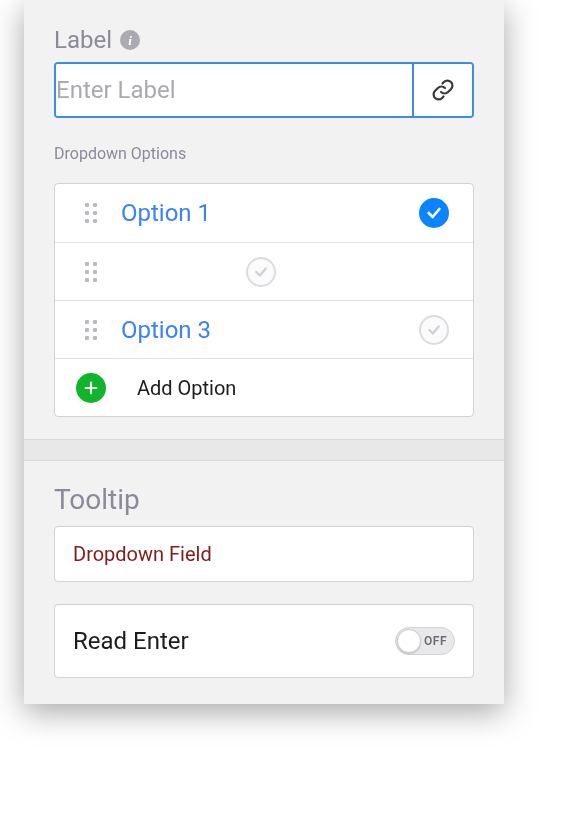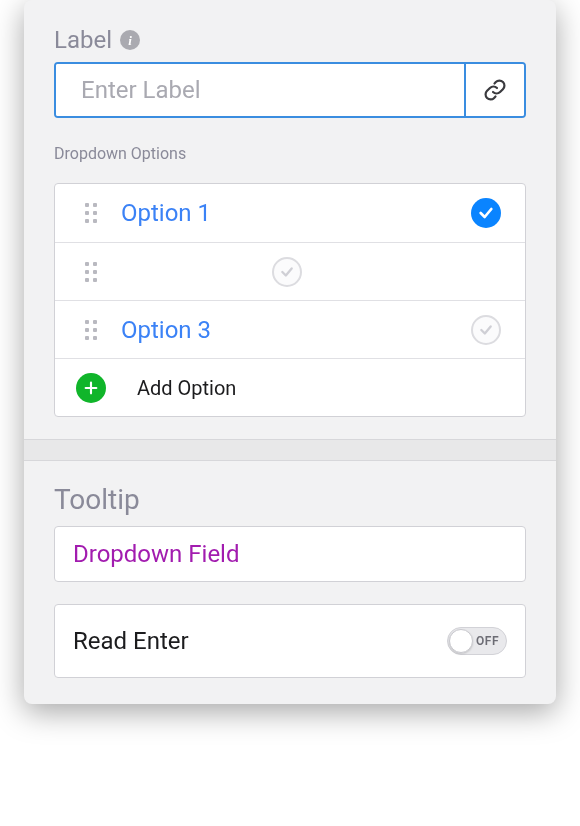--- a/index.html
+++ b/index.html
@@ -7,24 +7,24 @@
       font-family: -apple-system, BlinkMacSystemFont, "Segoe UI", Roboto, Helvetica, Arial, sans-serif;
       background: #ffffff;
       width: 580px;
       height: 826px;
       position: relative;
     }
     .panel {
       position: absolute;
       left: 24px;
       top: 0;
-      width: 532px;
+      width: 480px;
       background: #f2f2f3;
       box-shadow: 0 8px 30px rgba(0,0,0,0.35);
-      border-radius: 8px;
+      border-radius: 0;
       overflow: hidden;
     }
     .section {
       padding: 22px 30px 26px 30px;
     }
     .section-top {
       padding-top: 26px;
       padding-bottom: 22px;
     }
     .divider-band {
@@ -66,21 +66,21 @@
       border-radius: 4px;
       background: #fff;
       height: 56px;
       overflow: hidden;
     }
     .label-input {
       border: none;
       outline: none;
       font-size: 24px;
       color: #2a2a2e;
-      padding: 0 25px;
+      padding: 0 0;
       background: #fff;
       font-family: inherit;
     }
     .label-input::placeholder {
       color: #a9a9b1;
       font-weight: 400;
     }
     .link-btn {
       border-left: 2px solid #3a8de0;
       display: flex;
@@ -172,22 +172,22 @@
       background: #fff;
       border: 1px solid #d1d1d6;
       border-radius: 4px;
       height: 56px;
       display: flex;
       align-items: center;
       padding: 0 18px;
       margin-top: 0;
     }
     .tooltip-text {
-      font-size: 24px;
-      color: #a21caf;
+      font-size: 20px;
+      color: #7f1d1d;
       font-weight: 400;
       width: 100%;
     }
     .readonly-box {
       background: #fff;
       border: 1px solid #d1d1d6;
       border-radius: 4px;
       margin-top: 22px;
       padding: 22px 18px;
       display: flex;

